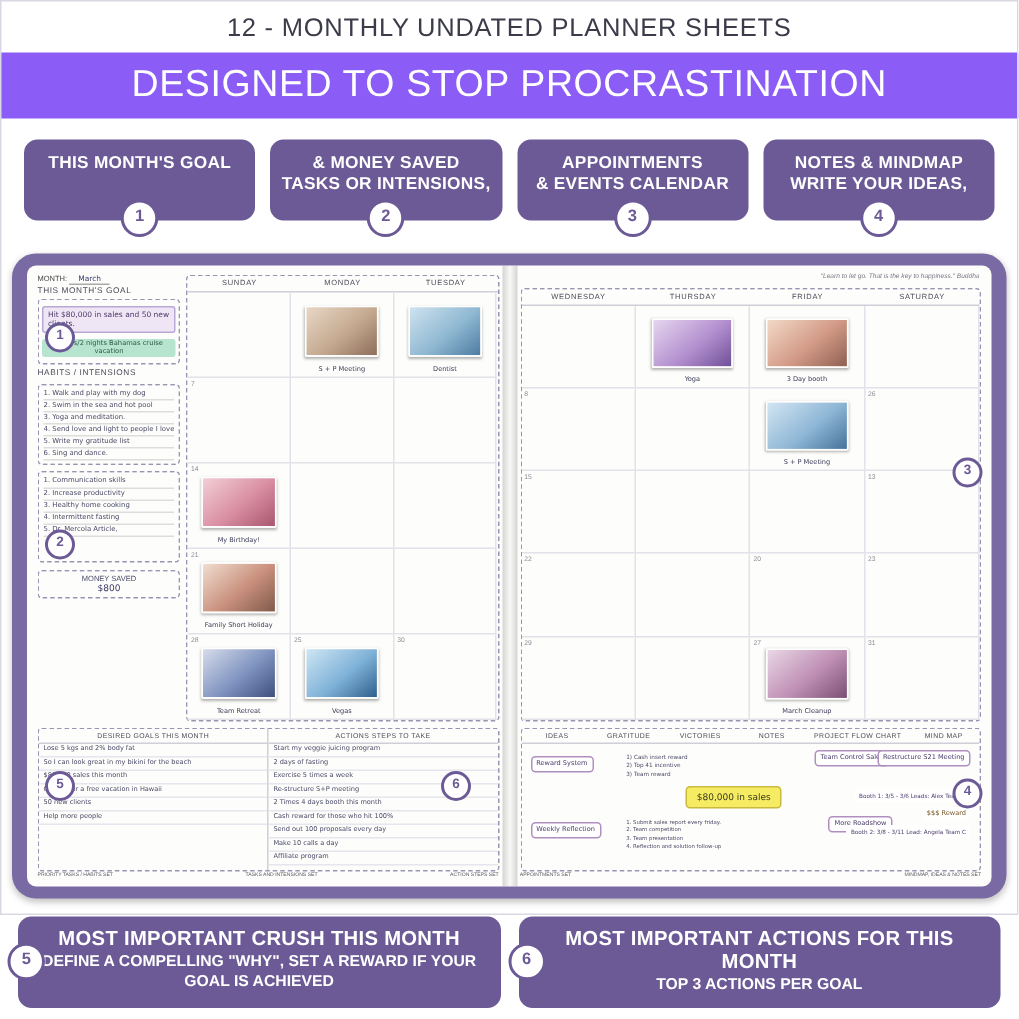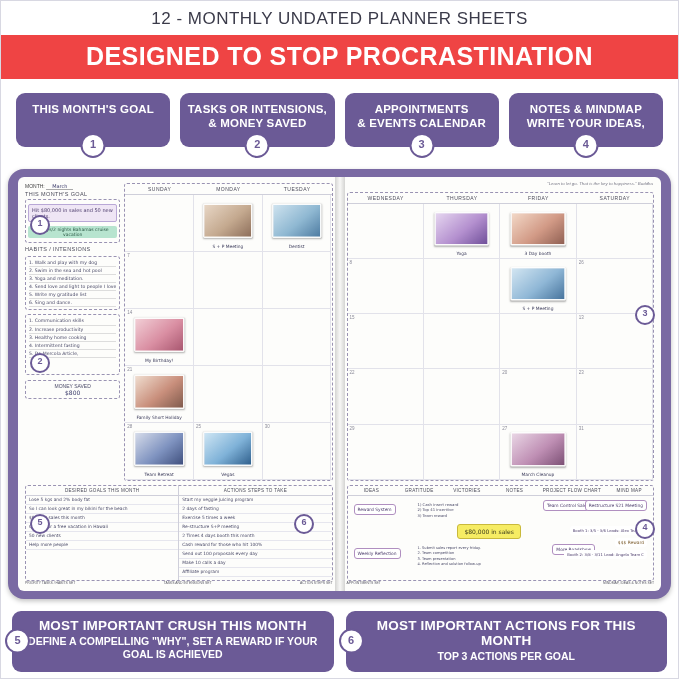--- a/index.html
+++ b/index.html
@@ -3,38 +3,38 @@
 <meta charset="utf-8">
 <style>
   html,body{margin:0;padding:0;}
   body{
     width:679px;height:679px;
     background:#ffffff;
     font-family:"Liberation Sans", sans-serif;
     overflow:hidden;
     position:relative;
   }
-  .page{position:relative;width:679px;height:679px;}
+  .page{position:relative;width:679px;height:610px;}
 
   
   .hdr-top{
     text-align:center;
     font-size:17px;
     letter-spacing:.5px;
     color:#3b3b4a;
     padding-top:9px;
     font-weight:400;
   }
   .hdr-band{
     margin-top:6px;
-    background:#ef4444;
+    background:#8b5cf6;
     color:#fff;
     text-align:center;
     font-size:25px;
-    font-weight:700;
+    font-weight:400;
     letter-spacing:.4px;
     padding:7px 0 8px;
   }
   .hdr-sub{
     text-align:center;
     font-size:16px;
     color:#3b3b4a;
     margin-top:9px;
     letter-spacing:.2px;
   }
@@ -207,22 +207,22 @@
 
   <div class="hdr-top">12 - MONTHLY UNDATED PLANNER SHEETS</div>
   <div class="hdr-band">DESIGNED TO STOP PROCRASTINATION</div>
 
   <div class="feature-row">
     <div class="feature">
       <div>THIS MONTH'S GOAL</div>
       <div class="num">1</div>
     </div>
     <div class="feature">
+      <div>&amp; MONEY SAVED</div>
       <div>TASKS OR INTENSIONS,</div>
-      <div>&amp; MONEY SAVED</div>
       <div class="num">2</div>
     </div>
     <div class="feature">
       <div>APPOINTMENTS</div>
       <div>&amp; EVENTS CALENDAR</div>
       <div class="num">3</div>
     </div>
     <div class="feature">
       <div>NOTES &amp; MINDMAP</div>
       <div>WRITE YOUR IDEAS,</div>

